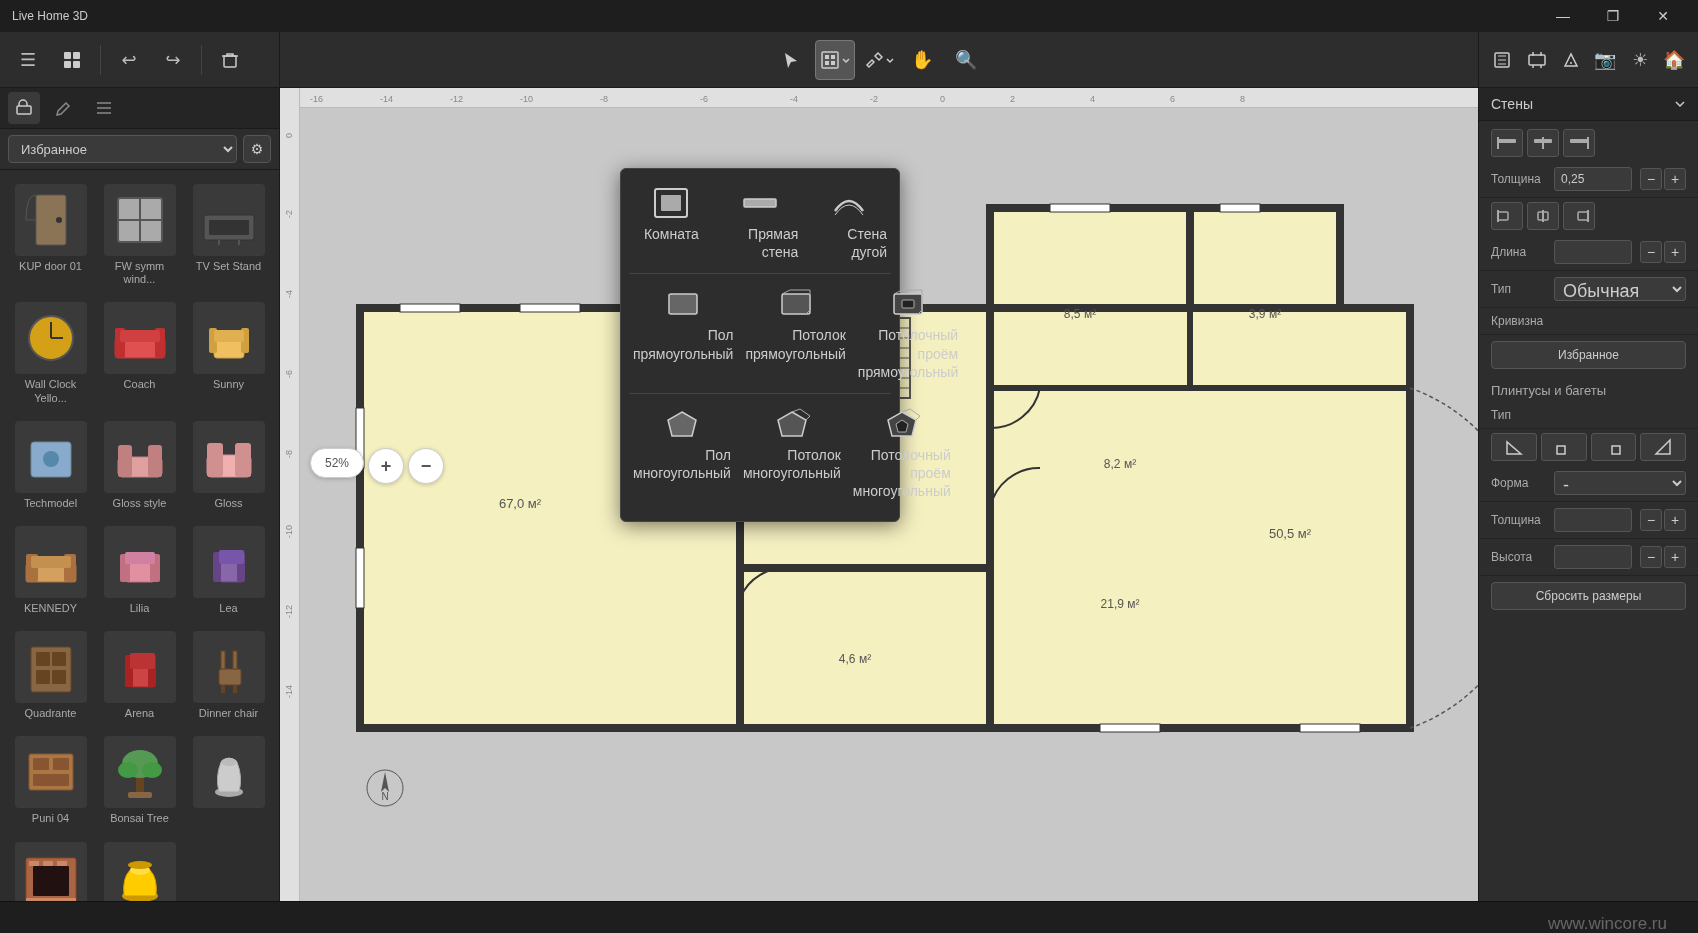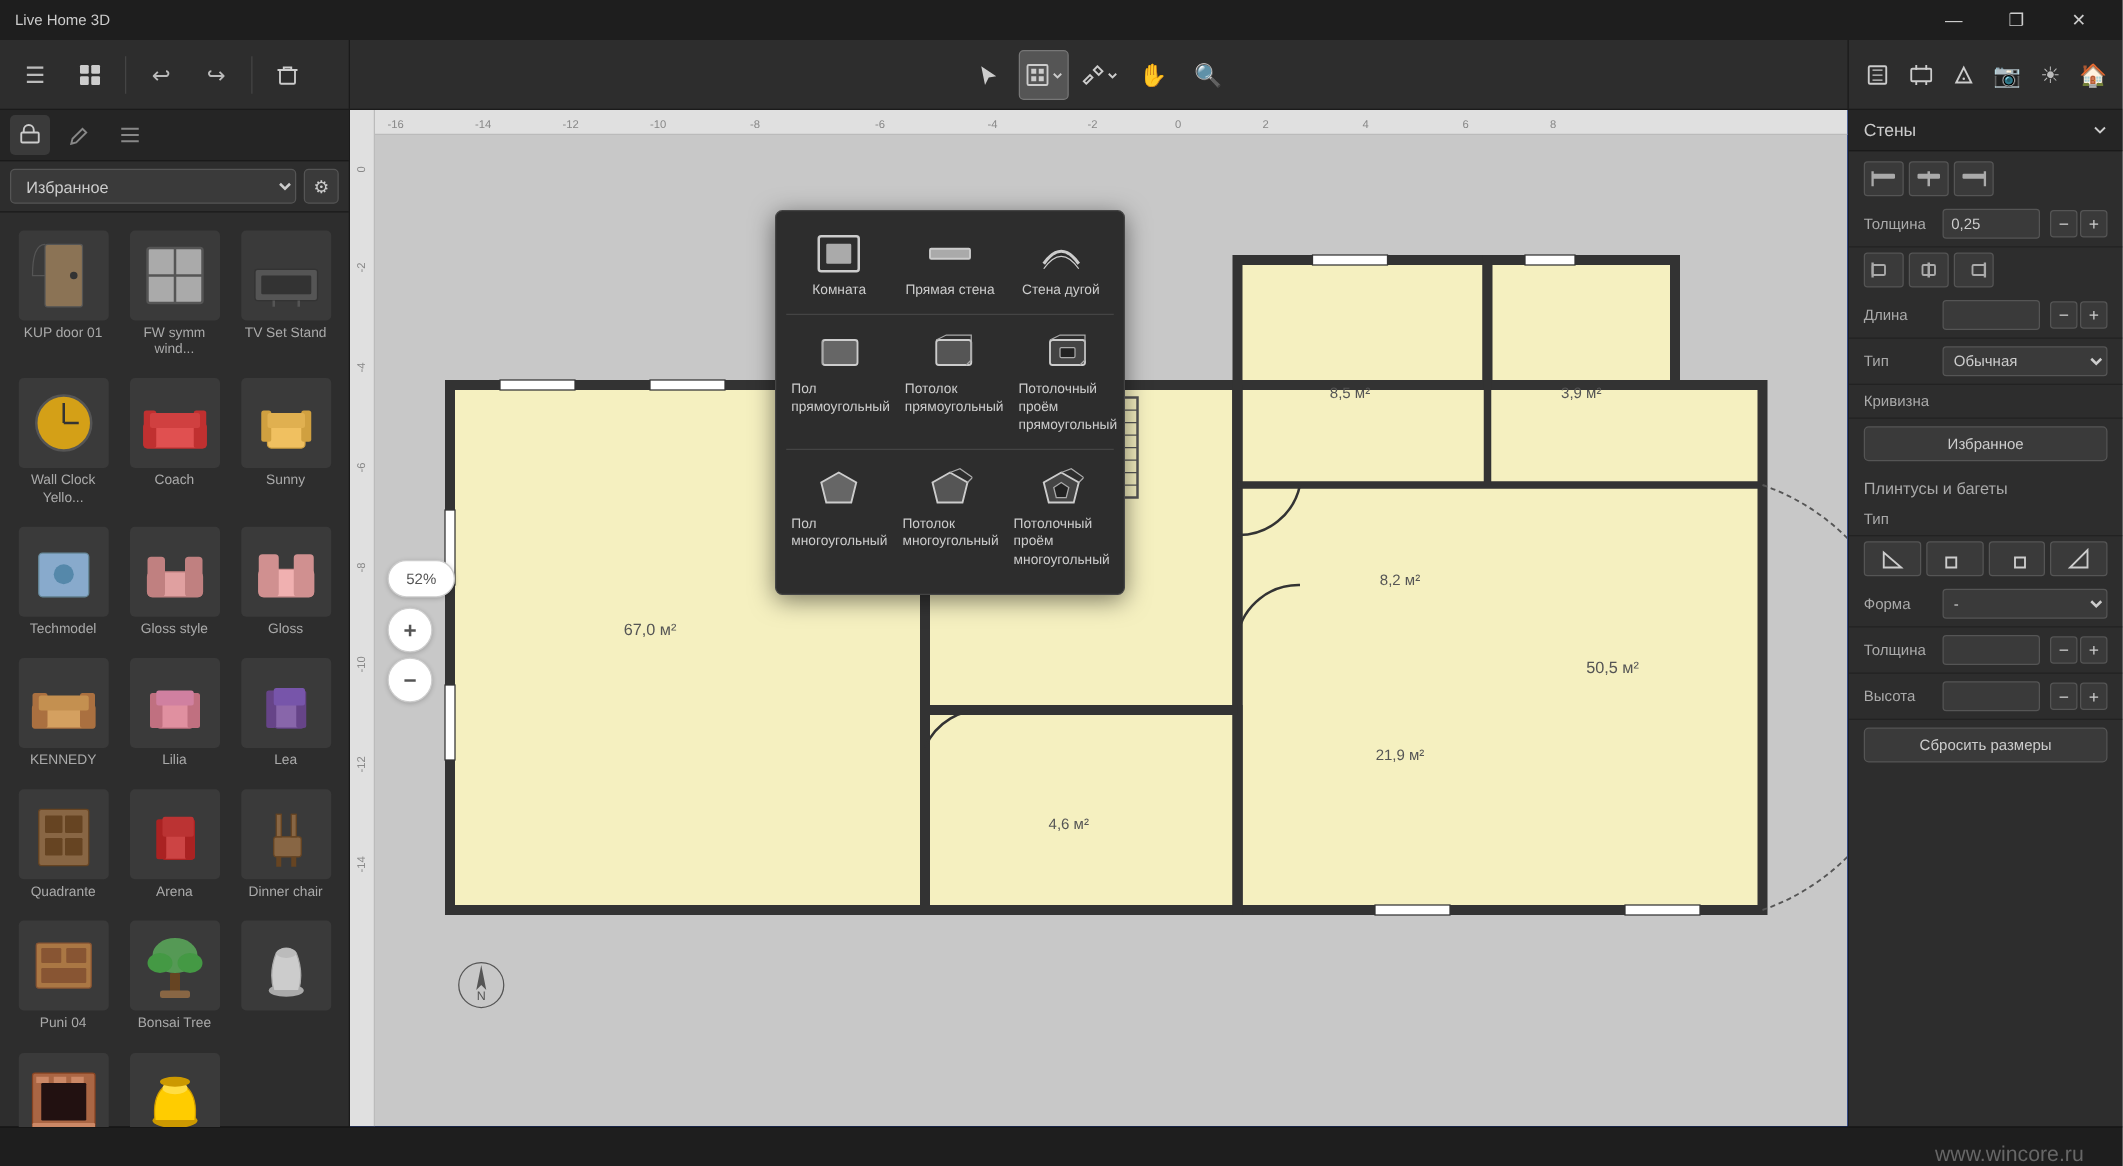--- a/index.html
+++ b/index.html
@@ -166,21 +166,21 @@
     #floorplan {
       position: absolute;
       top: 20px; left: 20px;
       right: 0; bottom: 0;
     }
 
     
     #zoom-controls {
       position: absolute;
       left: 30px; top: 360px;
-      display: flex; flex-direction: column; gap: 4px;
+      display: flex; flex-direction: row; gap: 4px;
       z-index: 10;
     }
     .zoom-btn {
       width: 36px; height: 36px;
       background: #fff;
       border: 1px solid #ccc;
       border-radius: 50%;
       cursor: pointer;
       display: flex; align-items: center; justify-content: center;
       font-size: 18px; font-weight: bold; color: #555;
@@ -224,23 +224,23 @@
       cursor: pointer;
     }
     .popup-icon {
       width: 40px; height: 36px;
       display: flex; align-items: center; justify-content: center;
       margin-bottom: 4px;
       color: #ccc;
       font-size: 22px;
     }
     .popup-label {
-      font-size: 11px;
+      font-size: 14px;
       color: #ccc;
-      text-align: left;
+      text-align: right;
       line-height: 1.3;
     }
     .popup-divider {
       height: 1px;
       background: #444;
       margin: 4px 0;
     }
 
     
     #right-panel {
@@ -300,21 +300,21 @@
       display: flex; align-items: center; justify-content: center;
       font-size: 14px;
     }
     .right-select {
       flex: 1;
       background: #3a3a3a;
       border: 1px solid #555;
       border-radius: 3px;
       color: #ccc;
       padding: 2px 4px;
-      font-size: 12px;
+      font-size: 18px;
       height: 24px;
     }
     .section-title {
       padding: 8px 12px 4px;
       color: #aaa;
       font-size: 13px;
       font-weight: 500;
     }
     .right-btn {
       margin: 6px 12px;

